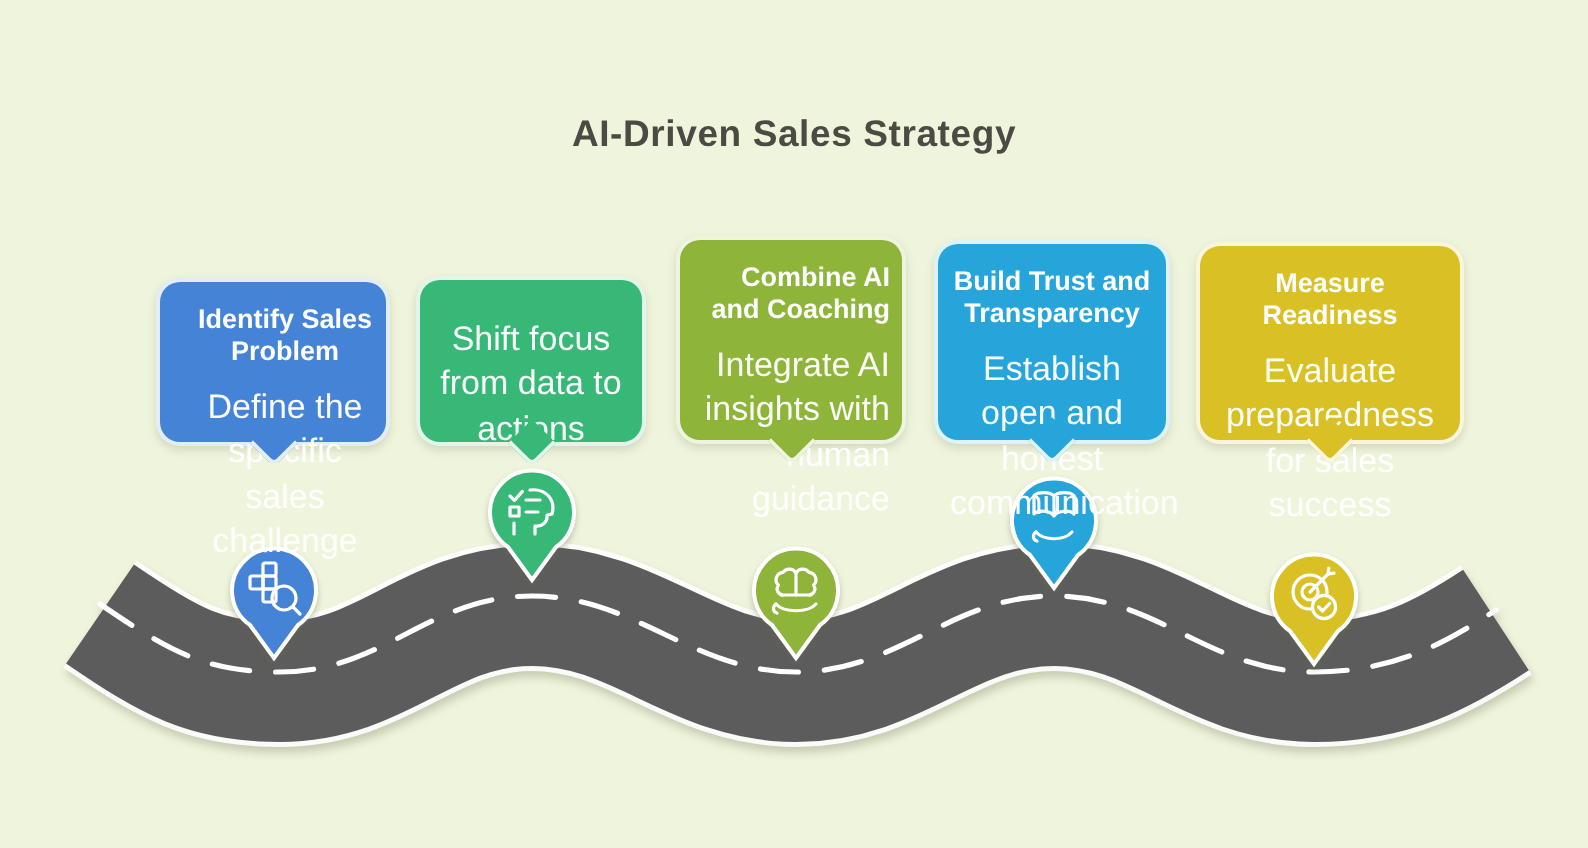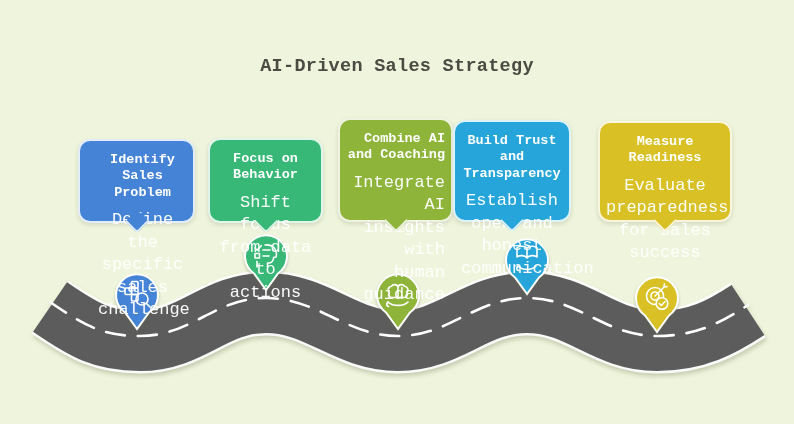--- a/index.html
+++ b/index.html
@@ -1,38 +1,38 @@
 <!DOCTYPE html>
 <html><head>
 <meta charset="utf-8">
 <style>
   html,body{margin:0;padding:0;background:#eff5dc;}
   .canvas{position:relative;width:794px;height:424px;background:#eff5dc;overflow:hidden;
-          font-family:Liberation Mono, monospace;}
+          font-family:Liberation Sans, sans-serif;}
   .page-title{position:absolute;top:56px;left:0;width:794px;text-align:center;
               font-size:18.5px;font-weight:bold;letter-spacing:.3px;color:#4b4b44;}
   .road-svg{position:absolute;left:0;top:0;}
   .road-shadow{filter:drop-shadow(1px 3px 2px rgba(100,105,75,.30));}
   .pin{filter:drop-shadow(0 2px 1.5px rgba(100,105,75,.35));}
   .pin-icon{stroke:#fff;stroke-width:1.6;fill:none;stroke-linecap:round;stroke-linejoin:round;}
   .card{position:absolute;box-sizing:border-box;border-radius:12px;
         border:2px solid rgba(255,255,255,.85);background:var(--c);
         color:#fff;text-align:center;padding:11px 6px 0;
         box-shadow:0 2px 4px rgba(110,115,80,.22);}
   .card::after{content:"";position:absolute;left:50%;bottom:-9px;width:15px;height:15px;
         background:var(--c);transform:translateX(-50%) rotate(45deg);
         border-right:2px solid rgba(255,255,255,.85);
         border-bottom:2px solid rgba(255,255,255,.85);
         border-bottom-right-radius:4px;}
   .card-title{font-size:13.5px;font-weight:bold;line-height:1.22;}
   .card-desc{font-size:17px;line-height:1.32;margin-top:8px;opacity:.97;}
   .card1{left:78px;top:139px;width:117px;height:84px;padding-left:18px;}
   .card2{left:208px;top:138px;width:115px;height:85px;}
   .card3{left:338px;top:118px;width:115px;height:104px;text-align:right;}
-  .card4{left:453px;top:120px;width:118px;height:102px;}
+  .card4{left:467px;top:120px;width:118px;height:102px;}
   .card5{left:598px;top:121px;width:134px;height:101px;}
 </style>
 </head>
 <body>
 
 <div class="canvas">
 
   <div class="page-title">AI-Driven Sales Strategy</div>
 
   <svg class="road-svg" width="794" height="424" viewBox="0 0 794 424">
@@ -99,21 +99,20 @@
       </g>
     </g>
   </svg>
 
   <div class="card card1" style="--c: #4583d6;">
     <div class="card-title">Identify Sales Problem</div>
     <div class="card-desc">Define the specific sales challenge</div>
   </div>
 
   <div class="card card2" style="--c: #38b877;">
-    <div class="card-title">Focus on Behavior</div>
     <div class="card-desc">Shift focus from data to actions</div>
   </div>
 
   <div class="card card3" style="--c: #8eb43a;">
     <div class="card-title">Combine AI and Coaching</div>
     <div class="card-desc">Integrate AI insights with human guidance</div>
   </div>
 
   <div class="card card4" style="--c: #25a5da;">
     <div class="card-title">Build Trust and Transparency</div>

